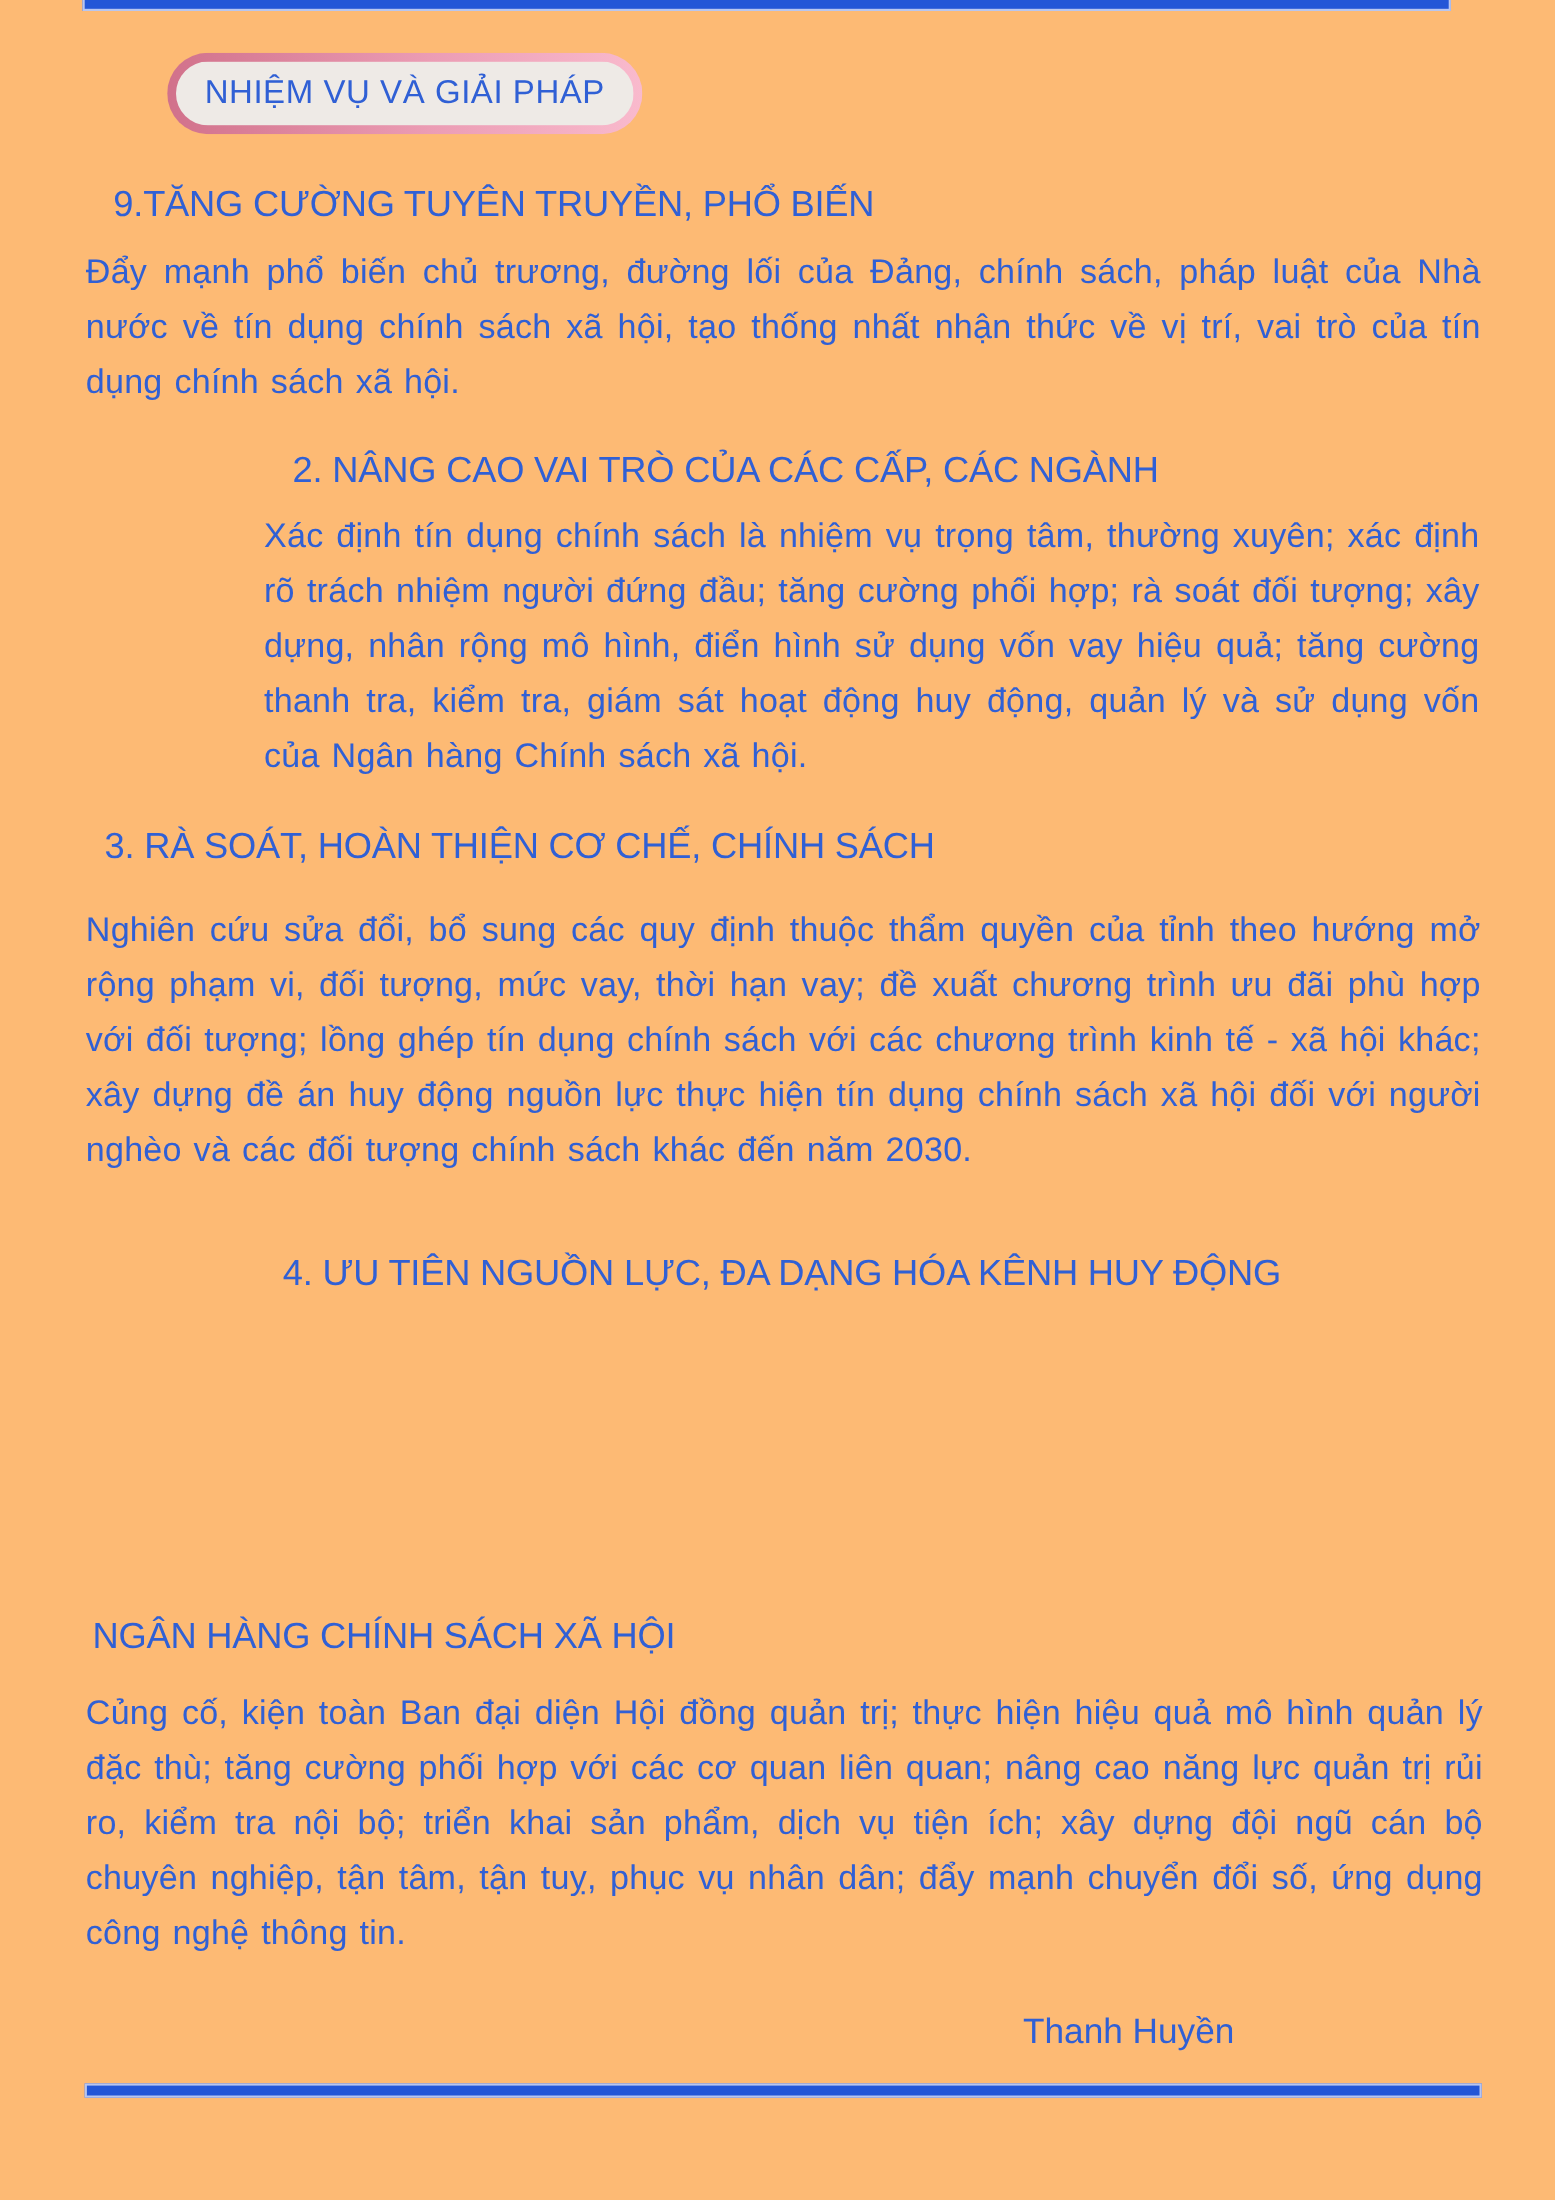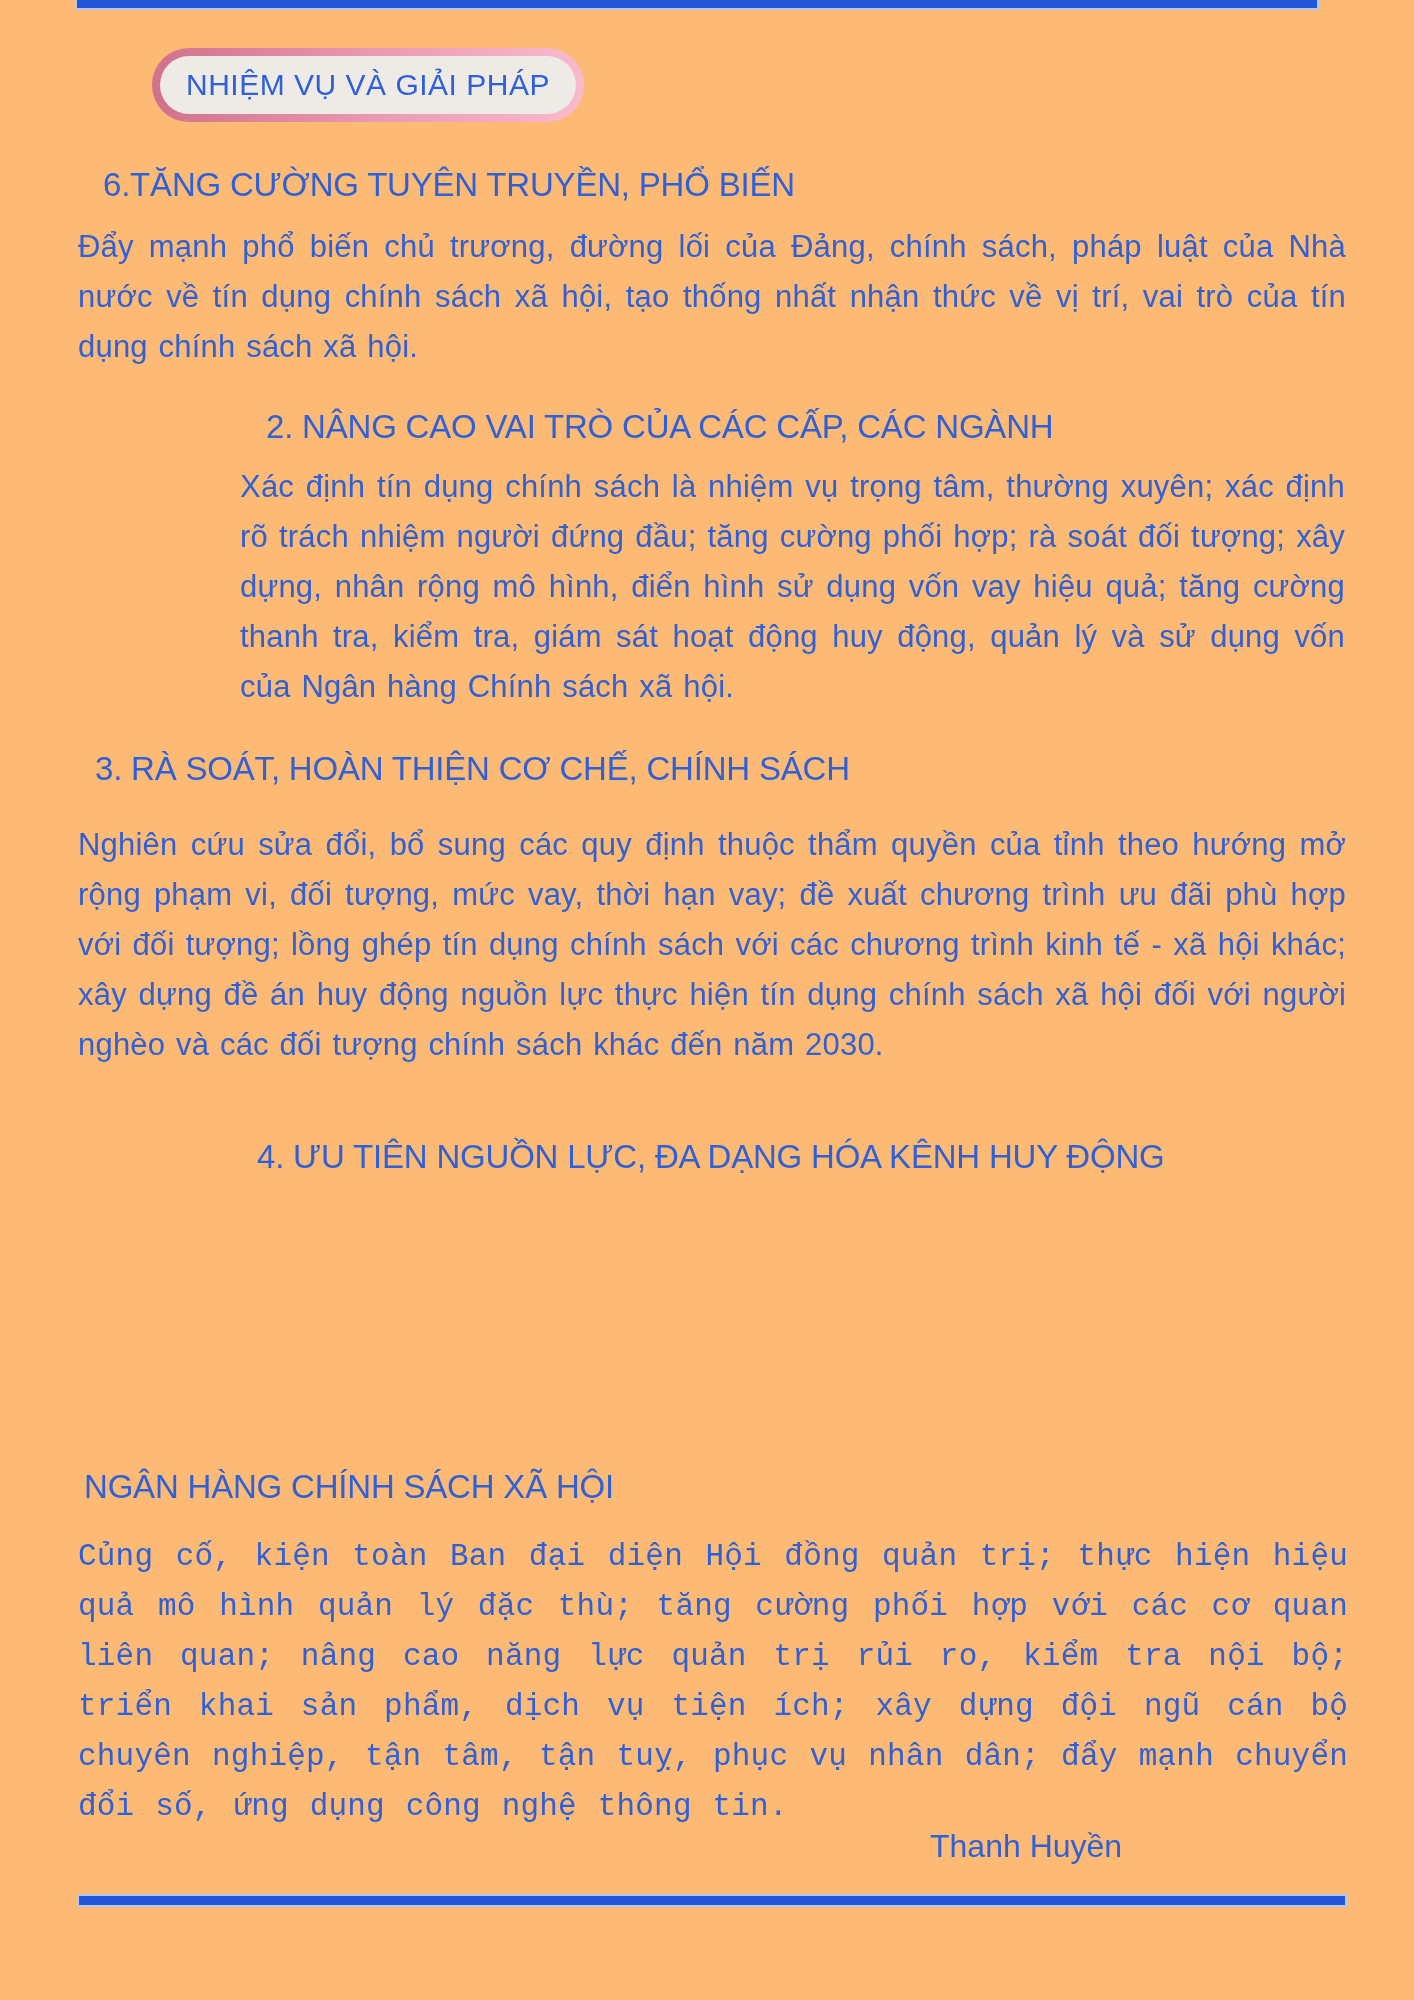--- a/index.html
+++ b/index.html
@@ -65,42 +65,42 @@
     font-size: 31px;
     line-height: 50px;
     letter-spacing: 0.2px;
     word-spacing: 2px;
     text-align: justify;
   }
   .p1 { left: 78px;  top: 222px;  width: 1268px; }
   .p2 { left: 240px; top: 462px;  width: 1105px; }
   .p3 { left: 78px;  top: 820px;  width: 1268px; }
   .p4 { left: 240px; top: 1196px; width: 1105px; }
-  .p5 { left: 78px;  top: 1532px; width: 1270px; font-family: Liberation Mono, monospace; }
+  .p5 { left: 78px;  top: 1532px; width: 1270px; }
 
   .signature {
     position: absolute;
     left: 930px; top: 1828px;
     color: #3060d5;
     font-size: 32px;
     white-space: nowrap;
   }
 </style>
 </head>
 <body>
 
 <div class="page">
 
   <div class="bar bar-top"></div>
 
   <div class="pill">
     <span class="pill-text">NHIỆM VỤ VÀ GIẢI PHÁP</span>
   </div>
 
-  <h2 class="h h1">6.TĂNG CƯỜNG TUYÊN TRUYỀN, PHỔ BIẾN</h2>
+  <h2 class="h h1">9.TĂNG CƯỜNG TUYÊN TRUYỀN, PHỔ BIẾN</h2>
   <p class="body p1">Đẩy mạnh phổ biến chủ trương, đường lối của Đảng, chính sách, pháp luật của Nhà nước về tín dụng chính sách xã hội, tạo thống nhất nhận thức về vị trí, vai trò của tín dụng chính sách xã hội.</p>
 
   <h2 class="h h2">2. NÂNG CAO VAI TRÒ CỦA CÁC CẤP, CÁC NGÀNH</h2>
   <p class="body p2">Xác định tín dụng chính sách là nhiệm vụ trọng tâm, thường xuyên; xác định rõ trách nhiệm người đứng đầu; tăng cường phối hợp; rà soát đối tượng; xây dựng, nhân rộng mô hình, điển hình sử dụng vốn vay hiệu quả; tăng cường thanh tra, kiểm tra, giám sát hoạt động huy động, quản lý và sử dụng vốn của Ngân hàng Chính sách xã hội.</p>
 
   <h2 class="h h3">3. RÀ SOÁT, HOÀN THIỆN CƠ CHẾ, CHÍNH SÁCH</h2>
   <p class="body p3">Nghiên cứu sửa đổi, bổ sung các quy định thuộc thẩm quyền của tỉnh theo hướng mở rộng phạm vi, đối tượng, mức vay, thời hạn vay; đề xuất chương trình ưu đãi phù hợp với đối tượng; lồng ghép tín dụng chính sách với các chương trình kinh tế - xã hội khác; xây dựng đề án huy động nguồn lực thực hiện tín dụng chính sách xã hội đối với người nghèo và các đối tượng chính sách khác đến năm 2030.</p>
 
   <h2 class="h h4">4. ƯU TIÊN NGUỒN LỰC, ĐA DẠNG HÓA KÊNH HUY ĐỘNG</h2>
 

